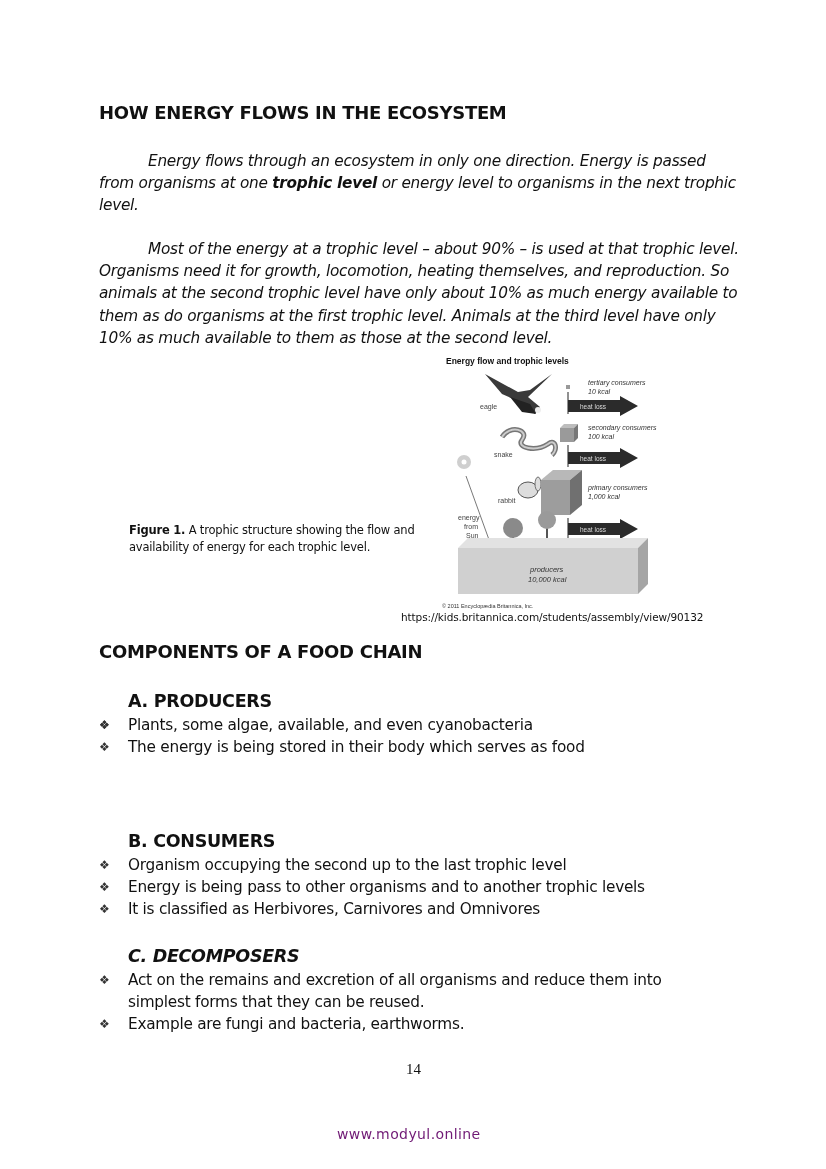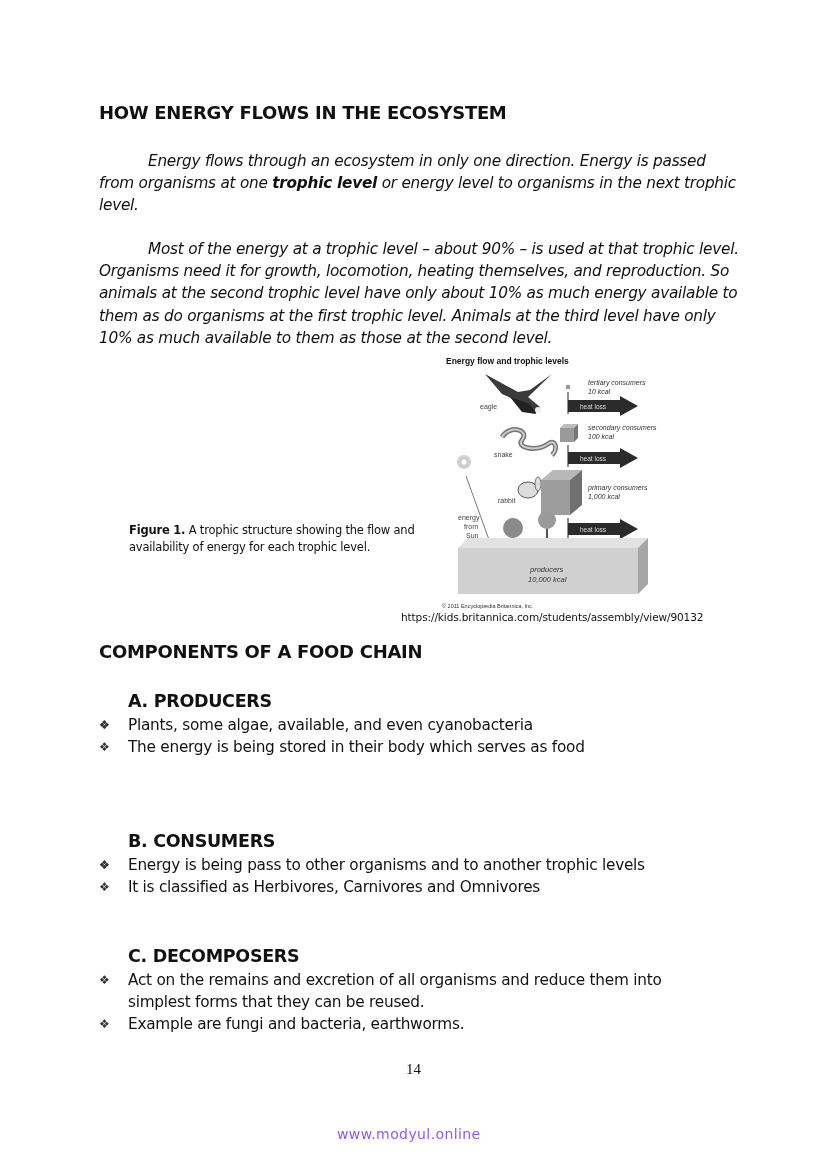--- a/index.html
+++ b/index.html
@@ -11,21 +11,21 @@
   .para p { margin: 0; font-style: italic; }
   .indent { display: inline-block; width: 49px; }
   .sub { font-weight: bold; font-size: 17.5px; letter-spacing: -0.3px; }
   .bullets { margin: 0; padding: 0; list-style: none; font-size: 15.3px; line-height: 22.2px; letter-spacing: -0.25px; }
   .bullets li { position: relative; padding-left: 29px; }
   .bullets .bul { position: absolute; left: 0; top: 0; width: 14px; font-size: 12px; color: #333; }
   .caption { font-size: 11.5px; line-height: 16.5px; letter-spacing: -0.2px; }
   .caption b { font-weight: bold; }
   .dg-text { font-family: "Liberation Sans", sans-serif; }
   .pagenum { font-family: "Liberation Serif", serif; font-size: 15px; }
-  .watermark { font-family: "DejaVu Sans", sans-serif; font-size: 14px; color: #8b5cf6; letter-spacing: 0.4px; }
+  .watermark { font-family: "DejaVu Sans", sans-serif; font-size: 14px; color: #701a75; letter-spacing: 0.4px; }
 </style>
 </head>
 <body>
 
 <div class="abs h1" style="left:99px; top:102px;">HOW ENERGY FLOWS IN THE ECOSYSTEM</div>
 
 <div class="abs para" style="left:99px; top:150px; width:640px;">
   <p><span class="indent"></span><span>Energy flows through an ecosystem in only one direction. Energy is passed from organisms at one </span><b>trophic level</b><span> or energy level to organisms in the next trophic level.</span></p>
 </div>
 
@@ -134,25 +134,25 @@
 
 <div class="abs sub" style="left:128px; top:691px;">A. PRODUCERS</div>
 <ul class="abs bullets" style="left:99px; top:714px; width:600px;">
   <li><span class="bul">❖</span></li>
   <li><span class="bul">❖</span><span>Plants, some algae, available, and even cyanobacteria</span></li>
   <li><span class="bul">❖</span><span>The energy is being stored in their body which serves as food</span></li>
 </ul>
 
 <div class="abs sub" style="left:128px; top:831px;">B. CONSUMERS</div>
 <ul class="abs bullets" style="left:99px; top:854px; width:620px;">
-  <li><span class="bul">❖</span></li>
+  <li><span class="bul">❖</span><span>Organism occupying the second up to the last trophic level</span></li>
   <li><span class="bul">❖</span><span>Energy is being pass to other organisms and to another trophic levels</span></li>
   <li><span class="bul">❖</span><span>It is classified as Herbivores, Carnivores and Omnivores</span></li>
 </ul>
 
-<div class="abs sub" style="left:128px; top:946px;">C. DECOMPOSERS</div>
+<div class="abs sub" style="left:128px; top:946px;font-style:italic;">C. DECOMPOSERS</div>
 <ul class="abs bullets" style="left:99px; top:969px; width:620px;">
   <li><span class="bul">❖</span><span>Act on the remains and excretion of all organisms and reduce them into simplest forms  that they can be reused.</span></li>
   <li><span class="bul">❖</span><span>Example are fungi and bacteria, earthworms.</span></li>
 </ul>
 
 <div class="abs pagenum" style="left:406px; top:1061px;">14</div>
 <div class="abs watermark" style="left:337px; top:1126px;">www.modyul.online</div>
 
 </body></html>

